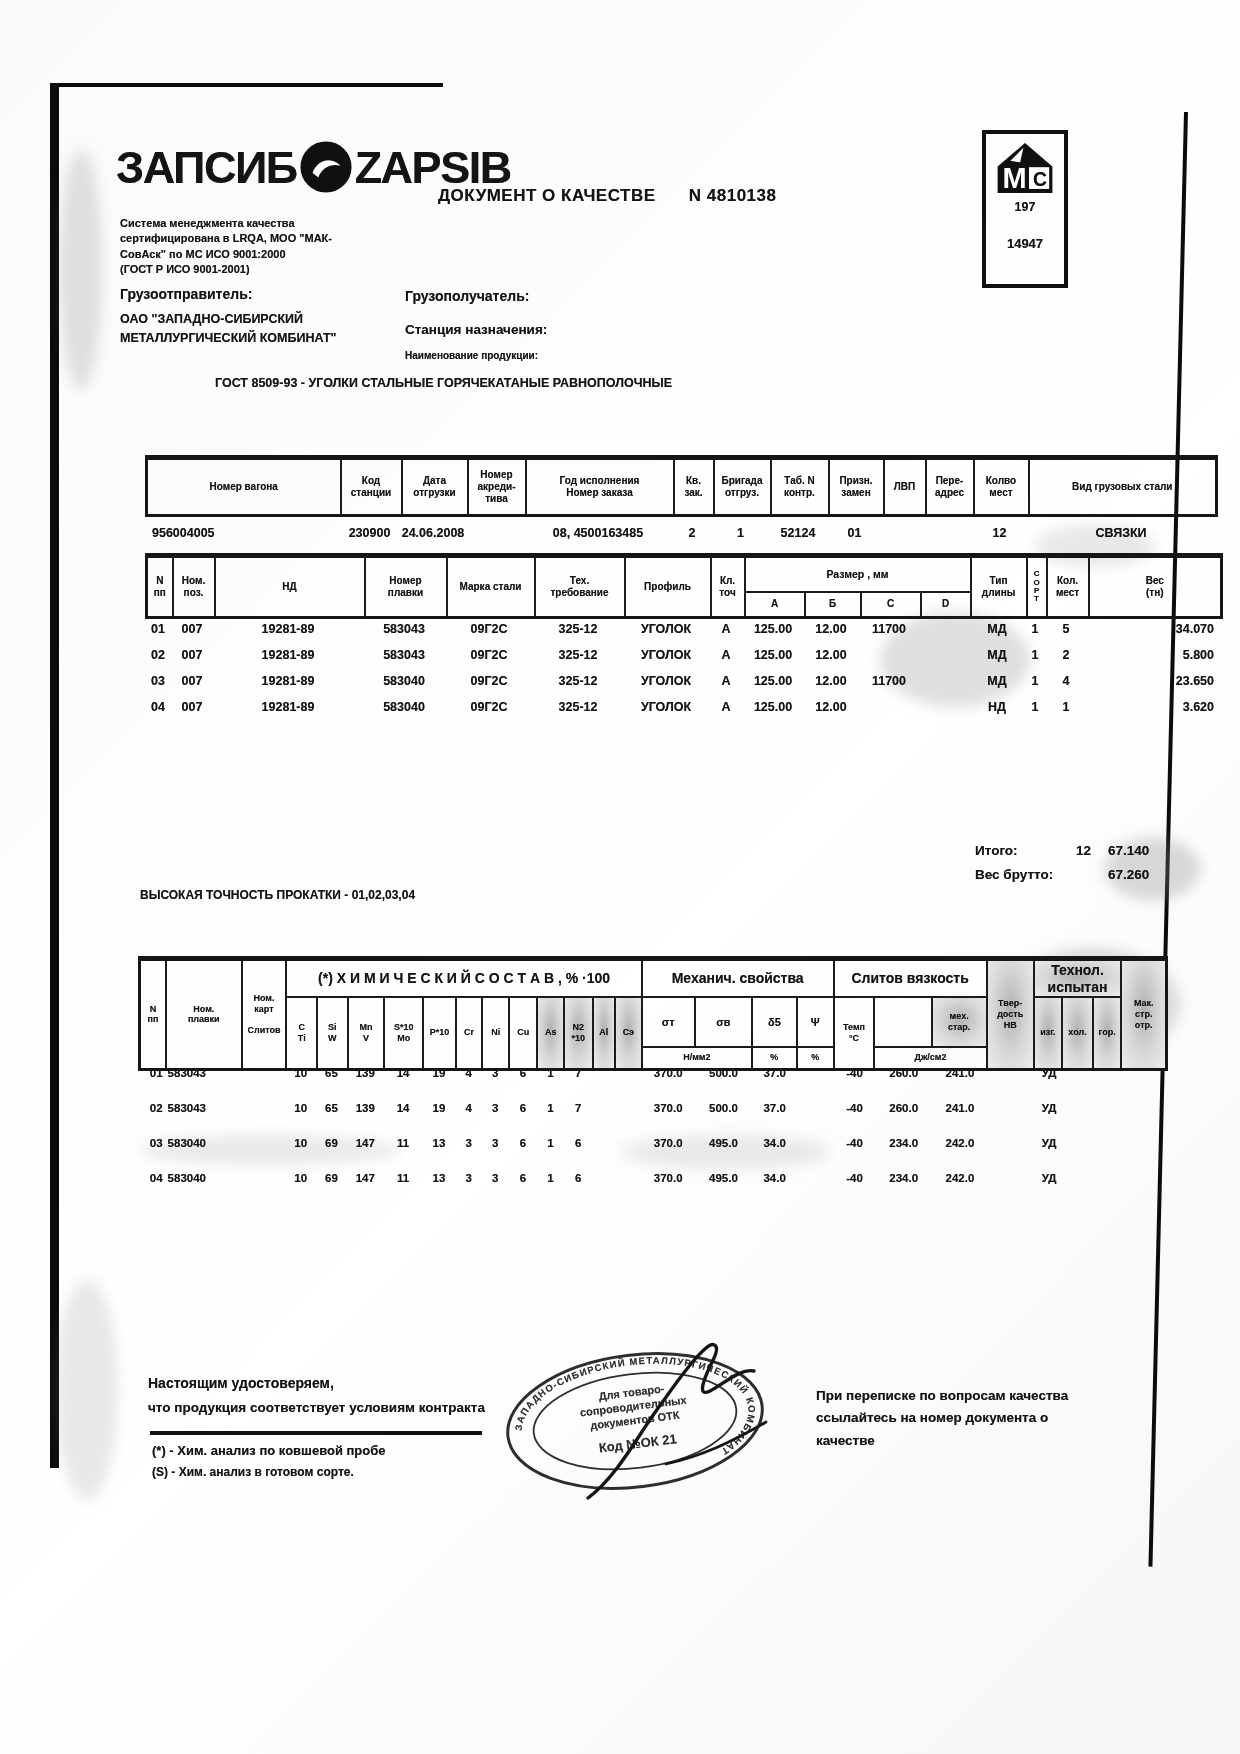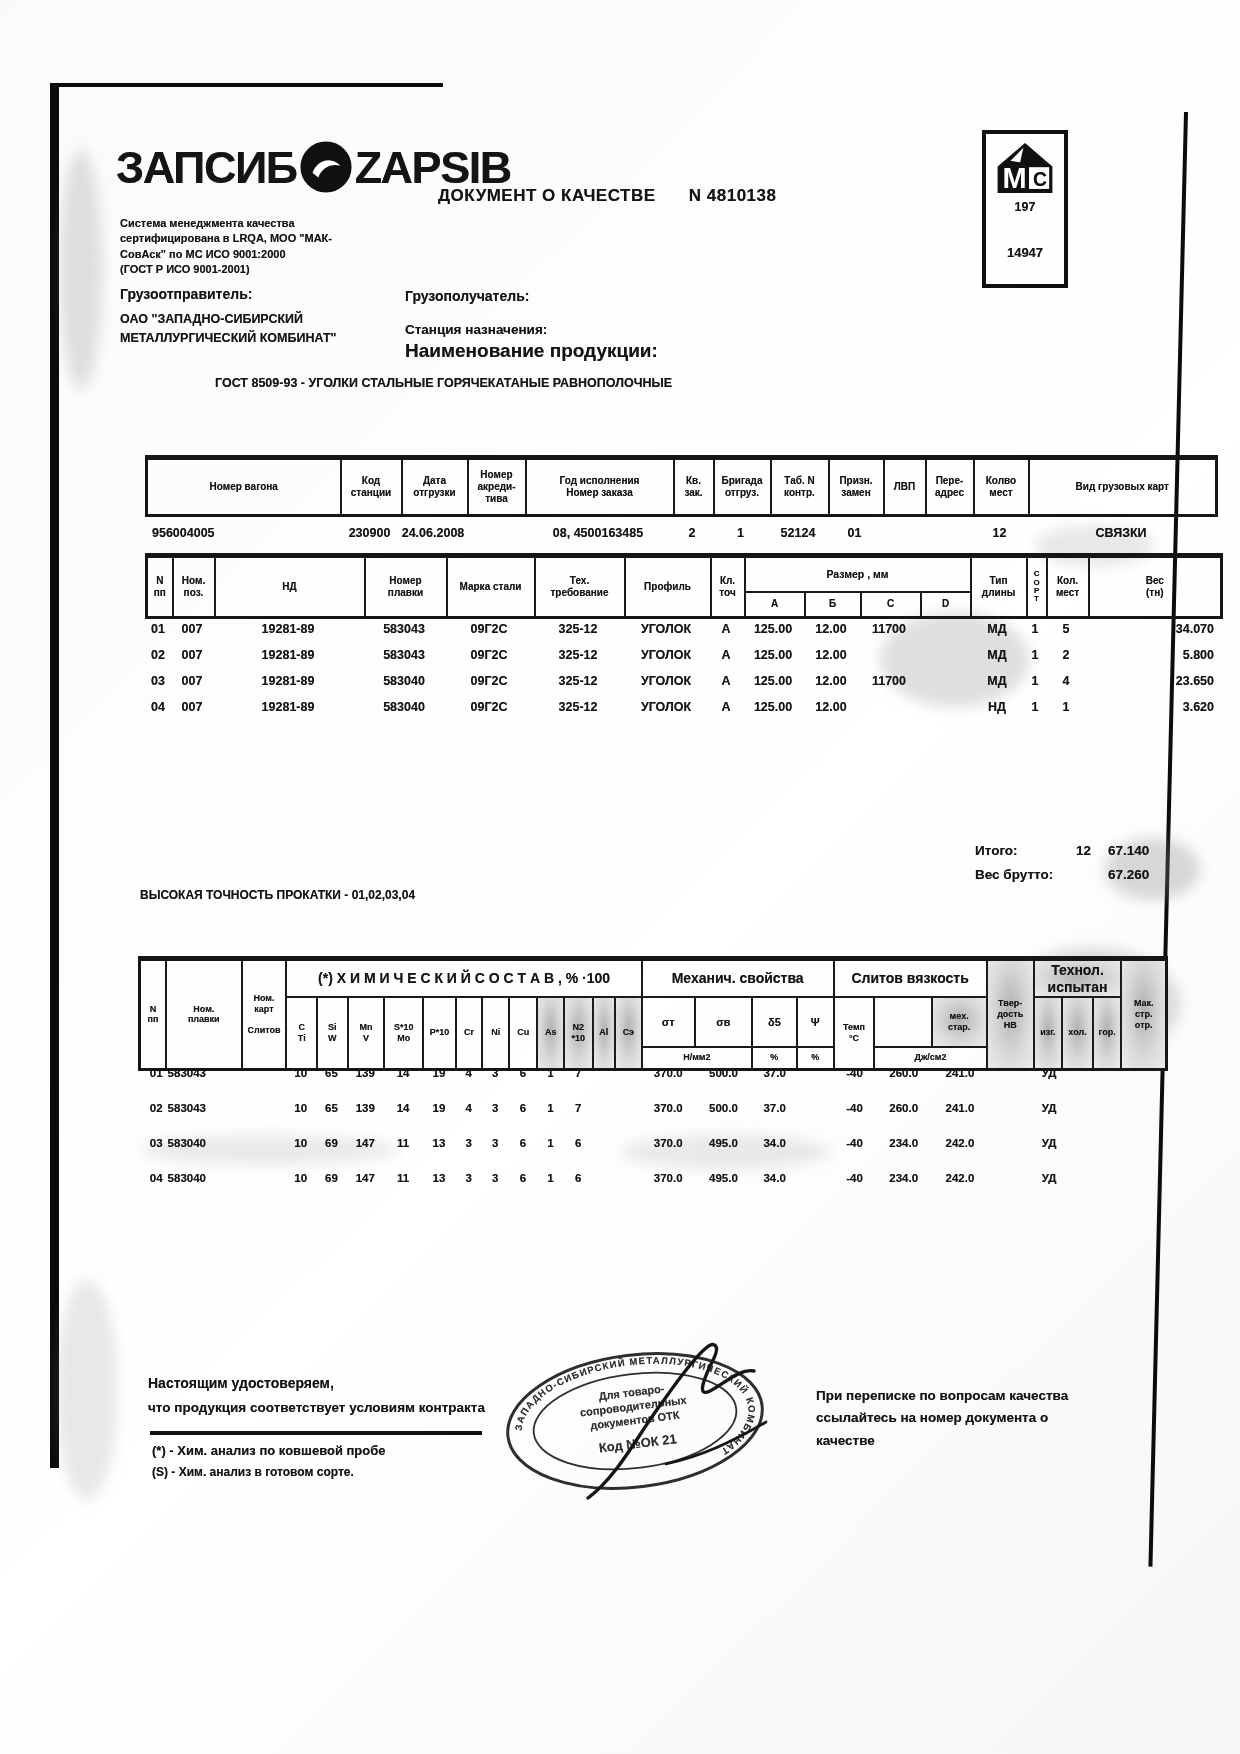--- a/index.html
+++ b/index.html
@@ -74,29 +74,29 @@
 
   <div class="abs" style="left:982px;top:130px;width:86px;height:158px;border:4px solid #101010;text-align:center;padding-top:7px">
     <svg width="58" height="54" viewBox="0 0 72 66">
       <polygon points="36,2 70,31 70,64 2,64 2,31" fill="#101010"></polygon>
       <polygon points="34,8 18,24 30,26" fill="#ffffff"></polygon>
       <text x="8" y="58" font-size="36" font-weight="bold" fill="#ffffff">М</text>
       <rect x="40" y="31" width="27" height="29" fill="#ffffff" stroke="#101010" stroke-width="2"></rect>
       <text x="46" y="55" font-size="24" font-weight="bold" fill="#101010">С</text>
     </svg>
     <div style="font-size:12.5px;margin-top:1px">197</div>
-    <div style="font-size:13px;margin-top:31px">14947</div>
+    <div style="font-size:13px;margin-top:22px">14947</div>
   </div>
 
   <div class="abs lbl" style="left:120px;top:286px">Грузоотправитель:</div>
   <div class="abs pre" style="left:120px;top:310px;font-size:12.5px;line-height:1.55">ОАО "ЗАПАДНО-СИБИРСКИЙ
 МЕТАЛЛУРГИЧЕСКИЙ КОМБИНАТ"</div>
   <div class="abs lbl" style="left:405px;top:288px">Грузополучатель:</div>
   <div class="abs" style="left:405px;top:322px;font-size:13.5px">Станция назначения:</div>
-  <div class="abs" style="left:405px;top:340px;font-size:19px">Наименование   продукции:</div>
+  <div class="abs" style="left:405px;top:350px;font-size:10px">Наименование   продукции:</div>
   <div class="abs" style="left:215px;top:376px;font-size:12.5px">ГОСТ 8509-93  -  УГОЛКИ СТАЛЬНЫЕ ГОРЯЧЕКАТАНЫЕ РАВНОПОЛОЧНЫЕ</div>
 
   <table class="hdr abs top4" style="left:145px;top:455px;width:1070px">
     <colgroup>
         <col style="width:194px">
         <col style="width:61px">
         <col style="width:66px">
         <col style="width:58px">
         <col style="width:148px">
         <col style="width:40px">
@@ -126,21 +126,21 @@
 отгруз.</th>
       <th>Таб. N
 контр.</th>
       <th>Призн.
 замен</th>
       <th>ЛВП</th>
       <th>Пере-
 адрес</th>
       <th>Колво
 мест</th>
-      <th>Вид  грузовых карт</th>
+      <th>Вид  грузовых стали</th>
     </tr>
   </tbody>
     </table>
 
   <table class="dat wag-d abs" style="left:145px;top:518px;width:1070px">
     <colgroup>
         <col style="width:194px">
         <col style="width:61px">
         <col style="width:66px">
         <col style="width:58px">

